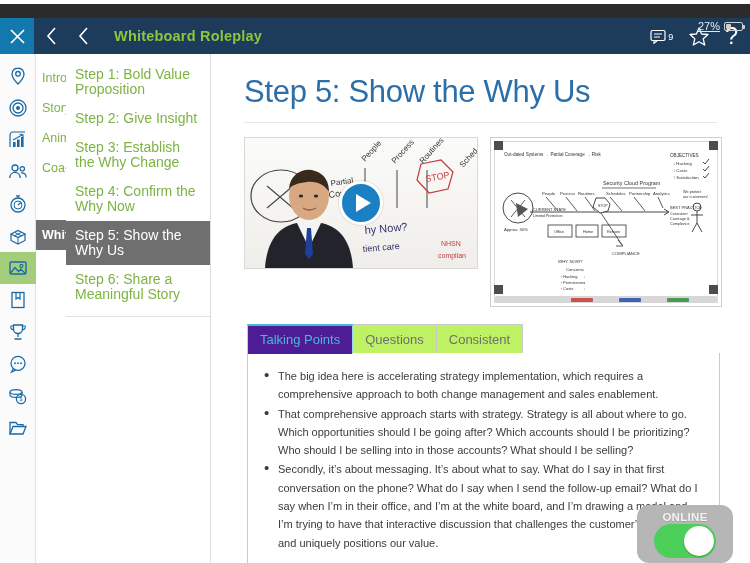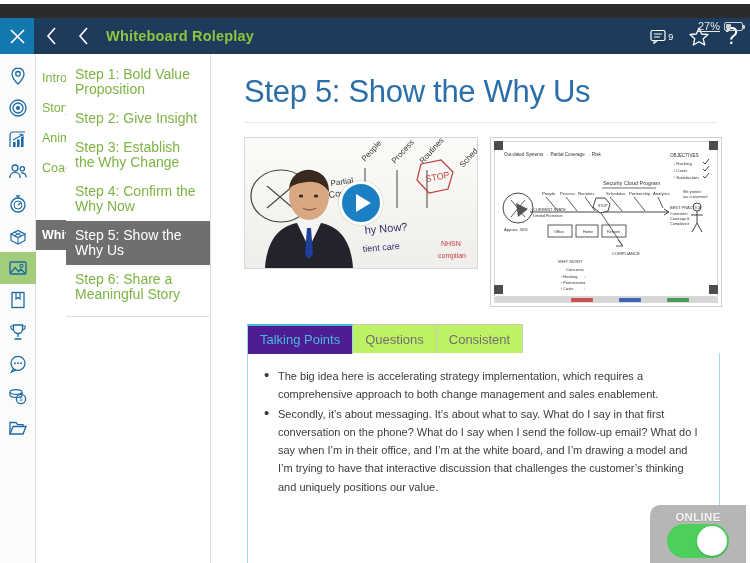--- a/index.html
+++ b/index.html
@@ -32,21 +32,21 @@
   .close-btn {
     width:34px; height:36px; background:#1278ad; color:#fff;
     display:flex; align-items:center; justify-content:center; cursor:pointer;
   }
   .nav-chevron {
     width:34px; height:36px; display:flex; align-items:center; justify-content:center;
     color:#ffffff; cursor:pointer;
   }
   .nav-chevron.second { margin-left:-2px; }
   .nav-title {
-    color:#8cc63e; font-weight:bold; font-size:14.5px; letter-spacing:.2px; margin-left:6px;
+    color:#8cc63e; font-weight:bold; font-size:14.5px; letter-spacing:.2px; margin-left:14px;
   }
   .nav-right { margin-left:auto; display:flex; align-items:center; gap:16px; padding-right:12px; }
   .nav-icon { color:#ffffff; display:flex; align-items:flex-end; cursor:pointer; }
   .badge-num { font-size:9px; color:#fff; margin-left:1px; line-height:1; padding-bottom:2px; }
 
   
   .rail {
     position:absolute; left:0; top:54px; width:36px; height:509px;
     background:#fbfbfb; border-right:1px solid #e2e2e2;
     display:flex; flex-direction:column; align-items:center; padding-top:6px;
@@ -148,23 +148,23 @@
   .bullets li {
     position:relative; padding-left:16px; color:#3b3b3b;
     font-size:11px; line-height:18.3px; margin-bottom:1px;
   }
   .bullets li:before {
     content:"\2022"; position:absolute; left:2px; top:-1px; font-size:15px; color:#3b3b3b;
   }
 
   
   .online-widget {
-    position:absolute; right:4px; bottom:0; width:96px; height:58px;
+    position:absolute; right:17px; bottom:0; width:96px; height:58px;
     background:#b6b6b6; border-top-left-radius:10px;
-    display:flex; flex-direction:column; align-items:center; justify-content:center;
+    display:flex; flex-direction:column; align-items:center; justify-content:center;border-radius:12px;
   }
   .online-label {
     color:#f2f2f2; font-size:11.5px; font-weight:bold; letter-spacing:.3px;
     margin-bottom:1px; text-shadow:0 1px 0 rgba(0,0,0,.12);
   }
   .toggle {
     width:62px; height:34px; border-radius:17px; background:#4cd05a;
     position:relative; cursor:pointer;
   }
   .toggle .knob {
@@ -470,20 +470,21 @@
 
     <div class="tabs">
       <div class="tab active">Talking Points</div>
       <div class="tab">Questions</div>
       <div class="tab">Consistent</div>
     </div>
 
     <div class="panel">
       <ul class="bullets">
         <li>The big idea here is accelerating strategy implementation, which requires a comprehensive approach to both change management and sales enablement.</li>
+        <li>That comprehensive approach starts with strategy. Strategy is all about where to go. Which opportunities should I be going after? Which accounts should I be prioritizing? Who should I be selling into in those accounts? What should I be selling?</li>
         <li>Secondly, it’s about messaging. It’s about what to say. What do I say in that first conversation on the phone? What do I say when I send the follow-up email? What do I say when I’m in their office, and I’m at the white board, and I’m drawing a model and I’m trying to have that interactive discussion that challenges the customer’s thinking and uniquely positions our value.</li>
       </ul>
     </div>
   </div>
 
   <div class="online-widget">
     <div class="online-label">ONLINE</div>
     <div class="toggle">
       <div class="knob"></div>
     </div>

